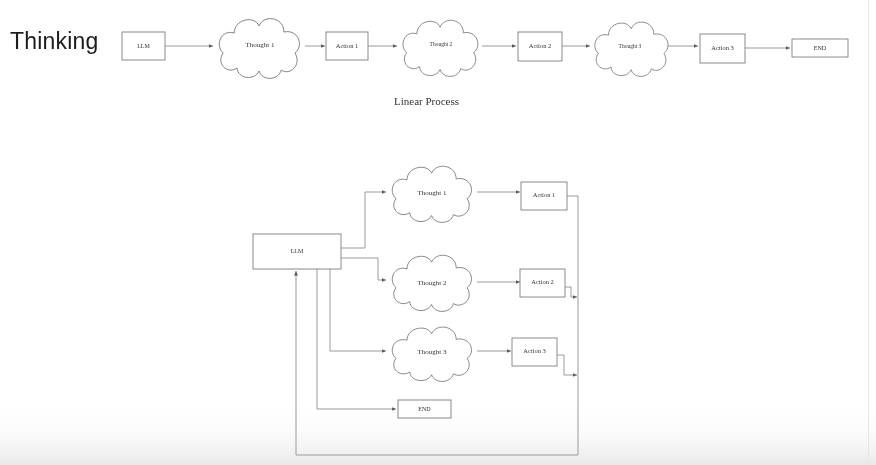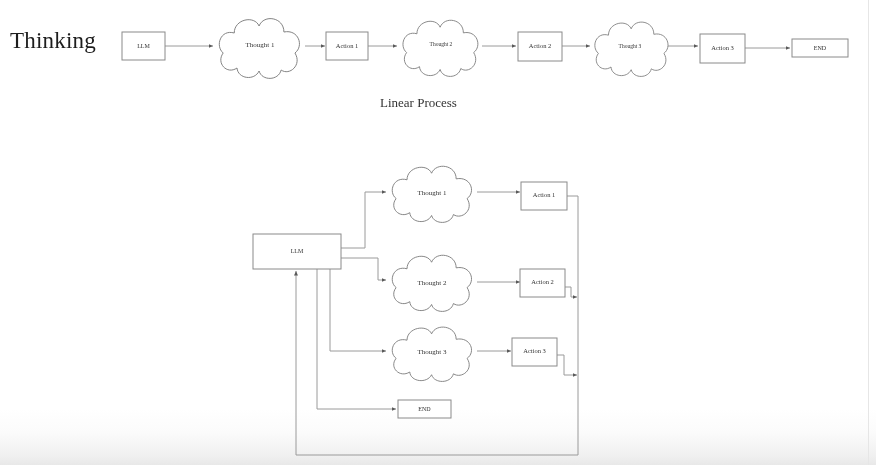--- a/index.html
+++ b/index.html
@@ -36,40 +36,40 @@
   svg#canvas {
     position: absolute;
     top: 0;
     left: 0;
     width: 876px;
     height: 465px;
   }
   .section-label {
     position: absolute;
     color: #1d1d1d;
-    font-family: Liberation Serif, serif;
+    font-family: Liberation Sans, sans-serif;
     font-weight: 400;
     letter-spacing: 0.2px;
     white-space: nowrap;
   }
   #label-thinking {
     left: 10px;
     top: 28px;
     font-size: 23px;
   }
   #label-reflection {
     left: 112px;
     top: 234px;
     font-size: 21px;
   }
   #caption-linear {
     position: absolute;
-    left: 380px;
+    left: 394px;
     top: 95px;
-    font-size: 13px;
+    font-size: 11px;
     color: #333333;
     white-space: nowrap;
     font-family: "Liberation Serif", "DejaVu Serif", serif;
   }
   .node-text {
     font-family: "Liberation Serif", "DejaVu Serif", serif;
     fill: #333333;
     text-anchor: middle;
     dominant-baseline: middle;
   }

